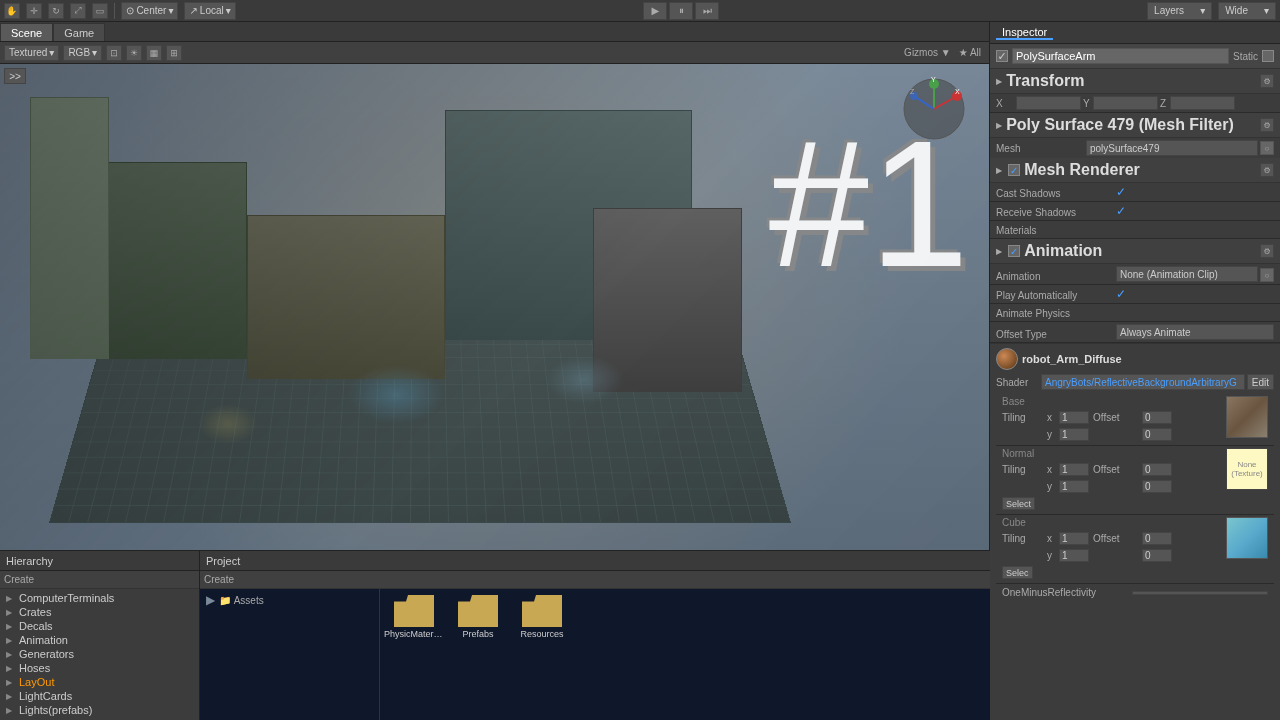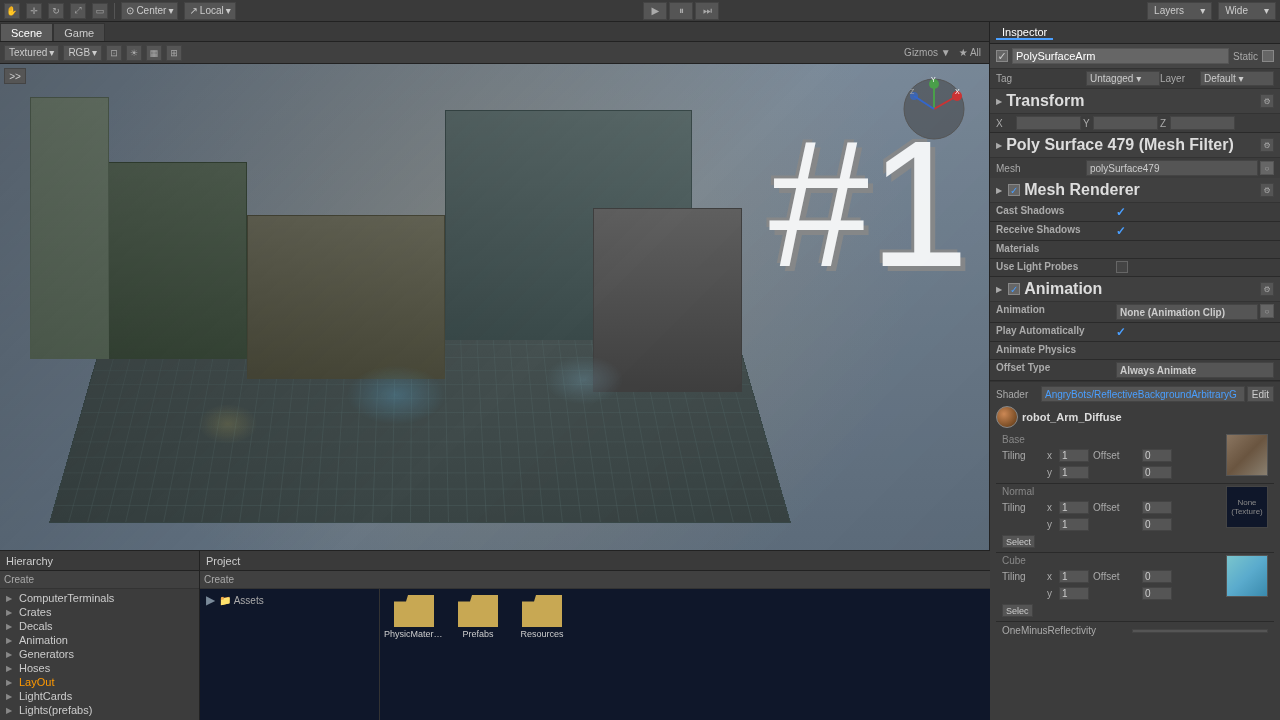--- a/index.html
+++ b/index.html
@@ -427,25 +427,24 @@
 
     
     .checkmark {
       color: #4a9fff;
       font-size: 12px;
     }
 
     
     .anim-row {
       display: flex;
-      align-items: flex-start;
+      align-items: flex-end;
       padding: 2px 6px;
       min-height: 18px;
       border-bottom: 1px solid #2a2a2a;
-      font-weight: bold;
     }
     .anim-row label {
       width: 120px;
       color: #aaa;
       font-size: 10px;
     }
     .anim-select-box {
       flex: 1;
       background: #555;
       border: 1px solid #444;
@@ -565,21 +564,21 @@
     }
     .texture-thumb-cube {
       background: linear-gradient(135deg, #7ac5cd 0%, #5aabcd 50%, #3a8aad 100%);
     }
     .texture-thumb-diffuse {
       background: linear-gradient(135deg, #8a7560 0%, #6a5540 50%, #8a8070 100%);
     }
     .texture-none {
       width: 42px;
       height: 42px;
-      background: #0f172a;
+      background: #fef9c3;
       border: 1px solid #444;
       float: right;
       margin-left: 4px;
       display: flex;
       align-items: center;
       justify-content: center;
       font-size: 8px;
       color: #888;
       text-align: center;
     }
@@ -1005,30 +1004,20 @@
 
     <div id="inspector-body">
 
       <div id="object-header">
         <div class="obj-checkbox">✓</div>
         <input type="text" id="object-name-input" value="PolySurfaceArm" style="">
         <span class="static-label">Static</span>
         <div class="static-checkbox"></div>
       </div>
 
-      <div class="inspector-row">
-        <label>Tag</label>
-        <div class="value" style="background:#555;border:1px solid #444;padding:1px 3px;cursor:pointer;">
-          <span>Untagged</span> ▾
-        </div>
-        <label style="width:40px;">Layer</label>
-        <div class="value" style="background:#555;border:1px solid #444;padding:1px 3px;cursor:pointer;">
-          <span>Default</span> ▾
-        </div>
-      </div>
 
       <div class="section-header">
         <span class="section-icon">▶</span>
         <span class="section-title">Transform</span>
         <div class="section-options">
           <div class="section-option-btn">⚙</div>
         </div>
       </div>
 
       <div style="display:flex; align-items:center; padding:2px 6px; min-height:16px; border-bottom:1px solid #2a2a2a;">
@@ -1068,24 +1057,20 @@
         <label>Cast Shadows</label>
         <div class="checkmark">✓</div>
       </div>
       <div class="anim-row">
         <label>Receive Shadows</label>
         <div class="checkmark">✓</div>
       </div>
       <div class="anim-row">
         <label>Materials</label>
       </div>
-      <div class="anim-row">
-        <label>Use Light Probes</label>
-        <div style="width:12px;height:12px;background:#444;border:1px solid #666;"></div>
-      </div>
 
       <div class="section-header">
         <span class="section-icon">▶</span>
         <div class="section-checkbox" style="display:flex;align-items:center;justify-content:center;color:#4a9fff;font-size:10px;">✓</div>
         <span class="section-title">Animation</span>
         <div class="section-options">
           <div class="section-option-btn">⚙</div>
         </div>
       </div>
 
@@ -1104,30 +1089,30 @@
         <label>Animate Physics</label>
       </div>
       <div class="anim-row">
         <label>Offset Type</label>
         <div class="anim-select-box">
           <span>Always Animate</span>
         </div>
       </div>
 
       <div id="material-block">
+        <div id="material-header">
+          <div id="material-icon"></div>
+          <span id="material-name">robot_Arm_Diffuse</span>
+        </div>
         <div id="shader-row">
           <span id="shader-label">Shader</span>
           <div id="shader-value">
             <span>AngryBots/ReflectiveBackgroundArbitraryG</span>
           </div>
           <div id="edit-btn">Edit</div>
-        </div>
-        <div id="material-header">
-          <div id="material-icon"></div>
-          <span id="material-name">robot_Arm_Diffuse</span>
         </div>
 
         <div class="texture-section">
           <div style="overflow:hidden;">
             <div class="texture-thumb texture-thumb-diffuse"></div>
             <div class="texture-section-label">Base</div>
             <div class="tiling-row">
               <span class="tiling-label">Tiling</span>
               <div class="tiling-values">
                 <span class="tiling-axis">x</span>

